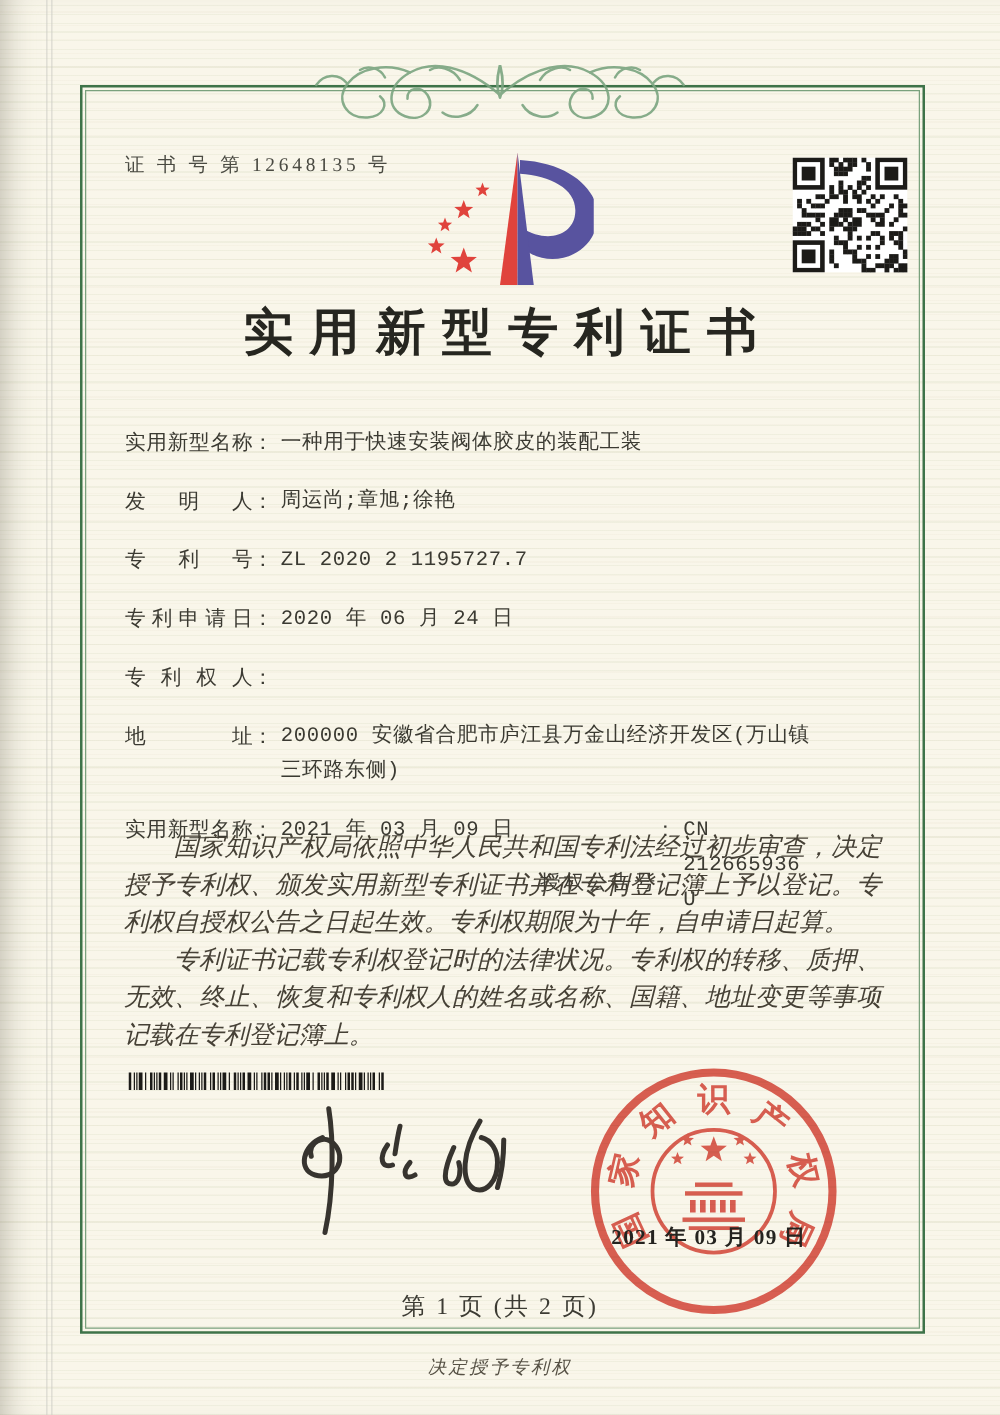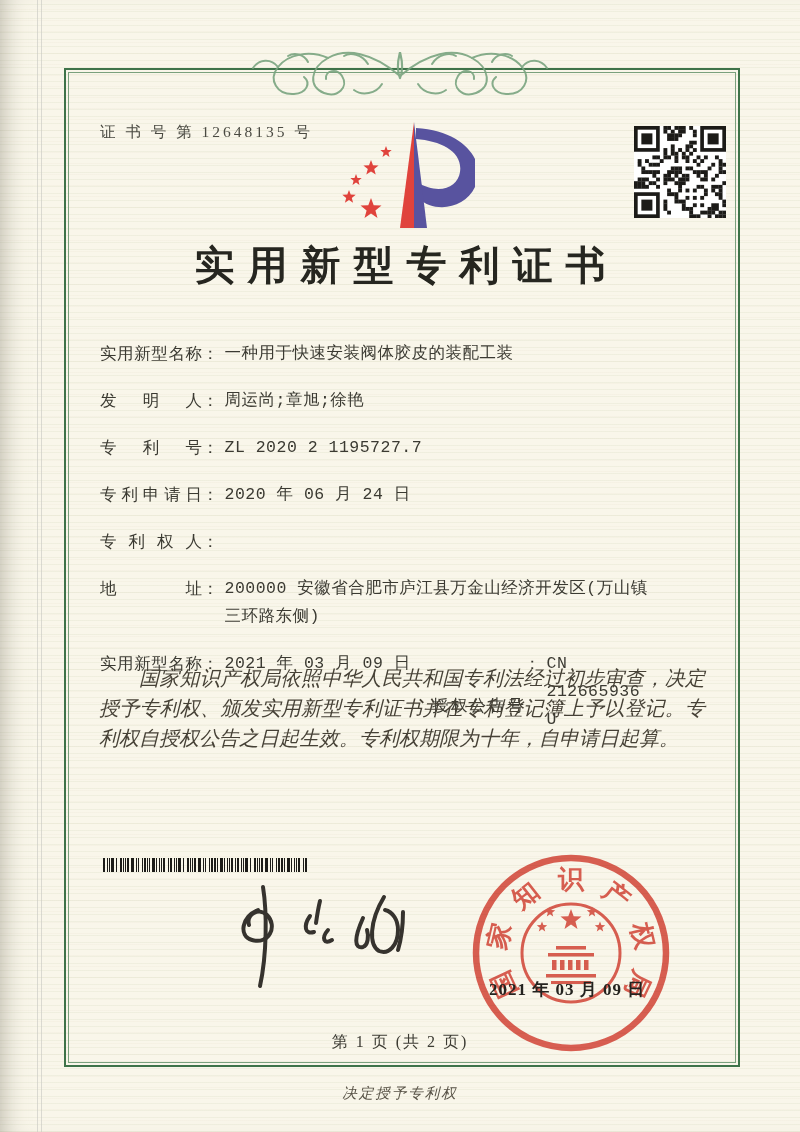--- a/index.html
+++ b/index.html
@@ -54,21 +54,21 @@
   .paras p{margin:0;text-indent:2em;}
   .barcode{position:absolute;left:103px;top:858px;width:206px;height:14px;display:flex;align-items:stretch;z-index:3;}
   .barcode span{display:block;height:100%;}
   .director{position:absolute;left:110px;top:915px;z-index:3;font-size:17px;color:#35342c;line-height:34px;letter-spacing:2px;}
   .signature{position:absolute;left:222px;top:882px;z-index:4;}
   .seal{position:absolute;left:468px;top:850px;z-index:5;mix-blend-mode:multiply;}
   .seal-date{
     position:absolute;left:489px;top:978px;z-index:6;
     font-size:17px;font-weight:600;letter-spacing:1px;color:#24231f;
   }
-  .page-info{position:absolute;left:0;right:0;top:1032px;text-align:center;font-size:16px;color:#3c3b33;letter-spacing:2px;z-index:3;}
+  .page-info{position:absolute;left:0;right:0;top:1032px;text-align:center;font-size:19px;color:#3c3b33;letter-spacing:2px;z-index:3;}
   .back-note{position:absolute;left:0;right:0;top:1084px;text-align:center;font-size:14.5px;font-style:italic;color:#565145;letter-spacing:2px;z-index:3;}
 </style>
 </head>
 <body>
 
 <div class="page">
 
   <div class="scan-line" style="left:37px"></div>
   <div class="scan-line" style="left:41px"></div>
 
@@ -336,20 +336,21 @@
       <span class="pair2">
         <span class="field-label">授权公告号</span>
           <span class="field-colon">：</span>
         <span class="field-value">CN 212665936 U</span>
       </span>
     </div>
   </div>
 
   <div class="paras">
     <p>国家知识产权局依照中华人民共和国专利法经过初步审查，决定授予专利权、颁发实用新型专利证书并在专利登记簿上予以登记。专利权自授权公告之日起生效。专利权期限为十年，自申请日起算。</p>
+    <p>专利证书记载专利权登记时的法律状况。专利权的转移、质押、无效、终止、恢复和专利权人的姓名或名称、国籍、地址变更等事项记载在专利登记簿上。</p>
   </div>
 
   <div class="barcode" id="barcode">
       <span style="width: 2px; background: rgb(28, 27, 24);"></span>
       <span style="width: 2px;"></span>
       <span style="width: 1px; background: rgb(28, 27, 24);"></span>
       <span style="width: 1px;"></span>
       <span style="width: 1px; background: rgb(28, 27, 24);"></span>
       <span style="width: 1px;"></span>
       <span style="width: 3px; background: rgb(28, 27, 24);"></span>

